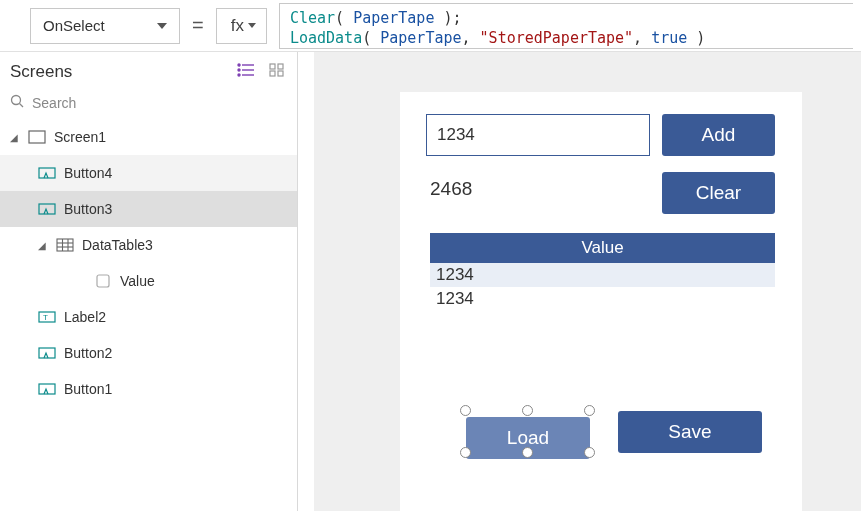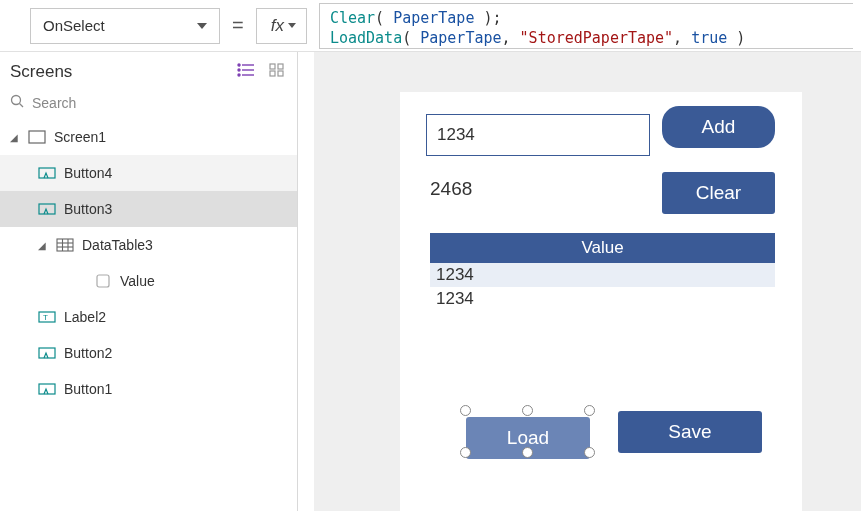--- a/index.html
+++ b/index.html
@@ -14,38 +14,37 @@
   }
   .topbar {
     display: flex;
     align-items: center;
     height: 52px;
     border-bottom: 1px solid #e1e1e1;
     padding: 0 8px 0 30px;
     gap: 12px;
   }
   .property-select {
-    width: 190px;
+    width: 150px;
     height: 36px;
     border: 1px solid #c8c8c8;
     display: flex;
     align-items: center;
     justify-content: space-between;
     padding: 0 12px;
     font-size: 15px;
     background: #fff;
   }
   .equals { font-size: 20px; color: #555; }
   .fx-box {
     height: 36px;
     border: 1px solid #c8c8c8;
     display: flex;
     align-items: center;
     padding: 0 10px 0 14px;
-    font-style: italic;
     font-size: 17px;
     color: #444;
     gap: 4px;
   }
   .formula-bar {
     flex: 1;
     height: 46px;
     border: 1px solid #c8c8c8;
     border-right: none;
     padding: 4px 10px;
@@ -153,21 +152,21 @@
   .btn {
     position: absolute;
     background: #3a5a96;
     color: #fff;
     display: flex;
     align-items: center;
     justify-content: center;
     font-size: 19px;
     border-radius: 3px;
   }
-  .btn-add { left: 262px; top: 14px; width: 113px; height: 42px; border-radius: 17px; }
+  .btn-add { left: 262px; top: 22px; width: 113px; height: 42px; }
   .btn-clear { left: 262px; top: 80px; width: 113px; height: 42px; }
   .label-sum {
     position: absolute;
     left: 30px; top: 86px;
     font-size: 19px;
     color: #333;
   }
   .data-table {
     position: absolute;
     left: 30px; top: 141px;

